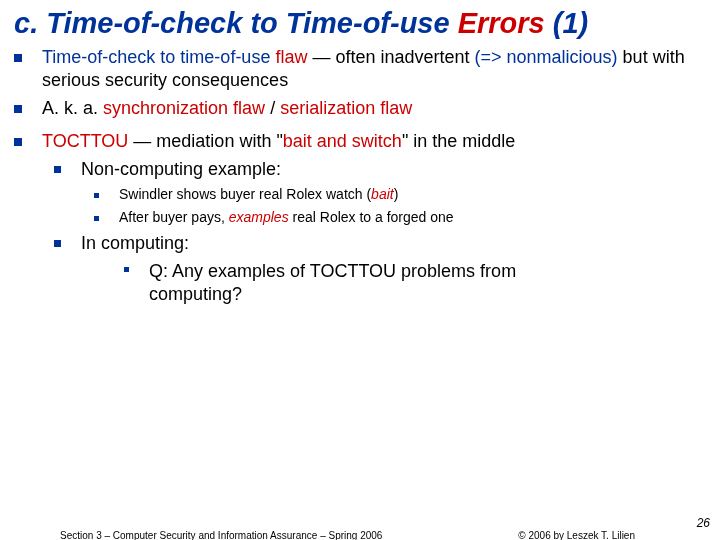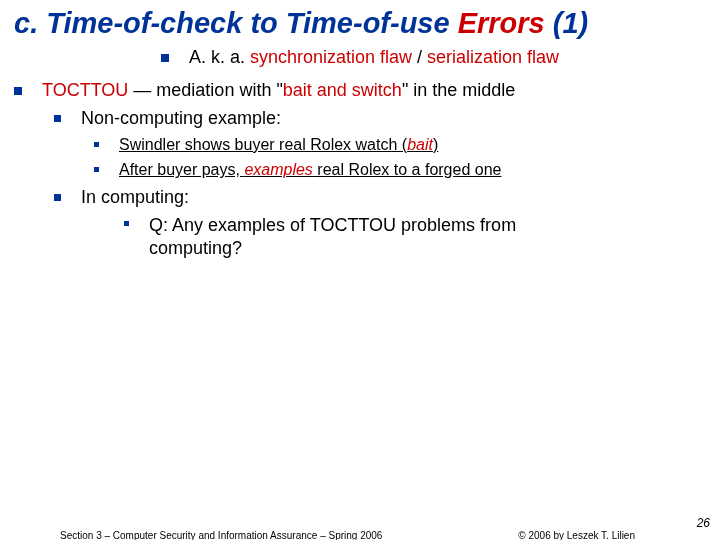--- a/index.html
+++ b/index.html
@@ -53,21 +53,21 @@
   }
   .sq-xs {
     width: 5px;
     height: 5px;
     background: #003399;
     flex: 0 0 5px;
     margin-top: 7px;
   }
   .txt { margin-left: 20px; }
   .sub1 { margin-left: 40px; font-size: 18px; }
-  .sub2 { margin-left: 80px; font-size: 16px; text-decoration: underline; }
+  .sub2 { margin-left: 80px; font-size: 14px; }
   .sub3 { margin-left: 110px; font-size: 18px; }
   .ital { font-style: italic; }
   .footer {
     position: absolute;
     bottom: 10px;
     left: 0;
     width: 720px;
     font-size: 10px;
     color: #000;
   }
@@ -92,22 +92,28 @@
 <body>
 
 <div class="slide">
 
   <h1 class="title">
     <span>c. </span><span>Time-of-check to Time-of-use </span><span class="accent">Errors</span><span> (1)</span>
   </h1>
 
   <div class="bullets">
 
+    <div class="row">
+      <div class="sq"></div>
+      <div class="txt">
+        <span class="blue">Time-of-check to time-of-use </span><span class="accent">flaw</span><span> — often inadvertent </span><span class="blue">(=&gt; nonmalicious)</span><span> but with serious security consequences</span>
+      </div>
+    </div>
 
-    <div class="row" style="justify-content:center;">
+    <div class="row" style="">
       <div class="sq"></div>
       <div class="txt">
         <span>A. k. a. </span><span class="accent">synchronization flaw</span><span> / </span><span class="accent">serialization flaw</span>
       </div>
     </div>
 
     <div class="row" style="margin-top:10px;">
       <div class="sq"></div>
       <div class="txt">
         <span class="accent">TOCTTOU</span><span> — mediation with "</span><span class="accent">bait and switch</span><span>" in the middle</span>

